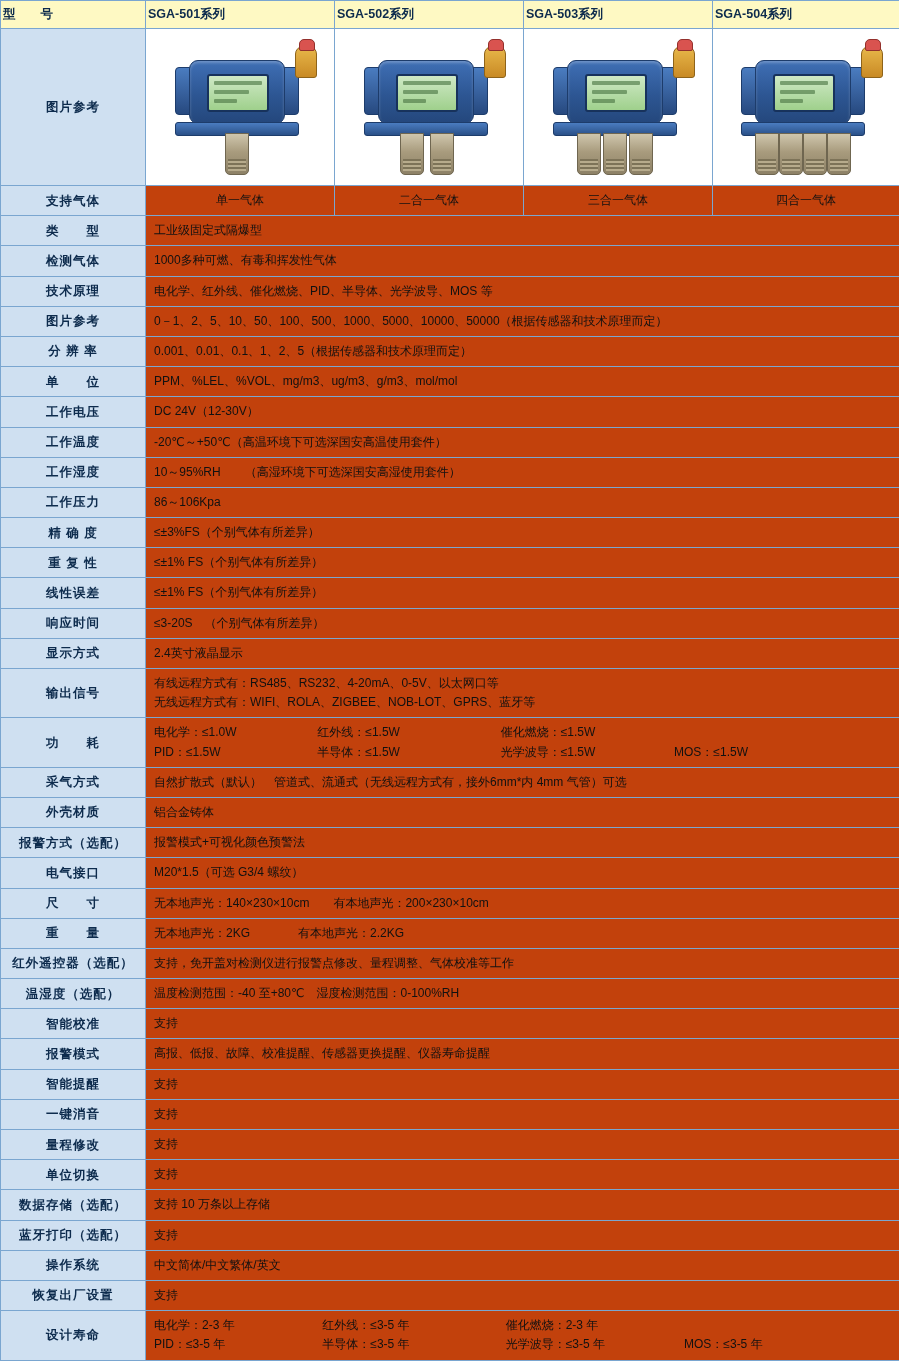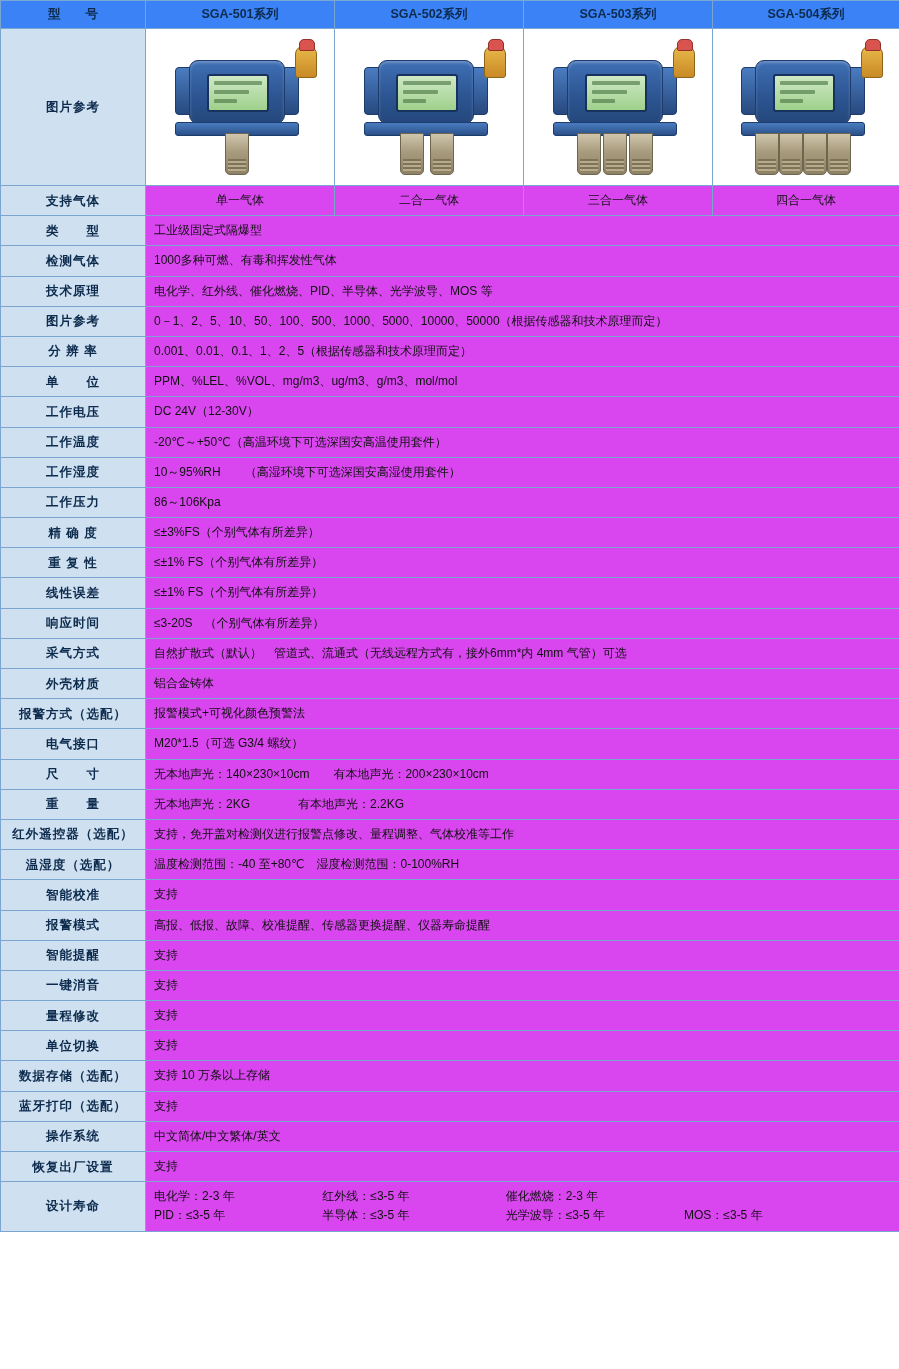--- a/index.html
+++ b/index.html
@@ -24,29 +24,29 @@
     background:#cfe0f1;
     text-align:center;
     font-weight:bold;
     font-size:12.5px;
     color:#0d2b4d;
     letter-spacing:1px;
     padding:4px 2px;
     line-height:1.45;
   }
   td.val{
-    background:#d946ef;
+    background:#c2410c;
     padding:5px 8px;
     font-size:12px;
     line-height:1.6;
     color:#111;
   }
   td.head{
-    background:#3b82f6;
-    text-align:center;
+    background:#fef9c3;
+    text-align:left;
     font-weight:bold;
     color:#0d2b4d;
     font-size:12.5px;
     padding:5px 2px;
   }
   td.center{
     text-align:center;
   }
   .imgcell{
     background:#ffffff;
@@ -281,22 +281,49 @@
         <td class="val" colspan="4">≤±1% FS（个别气体有所差异）</td>
       </tr>
   <tr>
         <td class="label">线性误差</td>
         <td class="val" colspan="4">≤±1% FS（个别气体有所差异）</td>
       </tr>
   <tr>
         <td class="label">响应时间</td>
         <td class="val" colspan="4">≤3-20S　（个别气体有所差异）</td>
       </tr>
-
-
+  <tr>
+        <td class="label">显示方式</td>
+        <td class="val" colspan="4">2.4英寸液晶显示</td>
+      </tr>
+
+  <tr>
+    <td class="label">输出信号</td>
+    <td class="val multi" colspan="4">
+      <span class="line">有线远程方式有：RS485、RS232、4-20mA、0-5V、以太网口等</span>
+      <span class="line">无线远程方式有：WIFI、ROLA、ZIGBEE、NOB-LOT、GPRS、蓝牙等</span>
+    </td>
+  </tr>
+
+  <tr>
+    <td class="label">功　　耗</td>
+    <td class="val multi" colspan="4">
+      <span class="line">
+        <span style="display:inline-block;width:160px">电化学：≤1.0W</span>
+        <span style="display:inline-block;width:180px">红外线：≤1.5W</span>
+        <span style="display:inline-block">催化燃烧：≤1.5W</span>
+      </span>
+      <span class="line">
+        <span style="display:inline-block;width:160px">PID：≤1.5W</span>
+        <span style="display:inline-block;width:180px">半导体：≤1.5W</span>
+        <span style="display:inline-block;width:170px">光学波导：≤1.5W</span>
+        <span style="display:inline-block">MOS：≤1.5W</span>
+      </span>
+    </td>
+  </tr>
 
   <tr>
         <td class="label">采气方式</td>
         <td class="val" colspan="4">自然扩散式（默认）　管道式、流通式（无线远程方式有，接外6mm*内 4mm 气管）可选</td>
       </tr>
   <tr>
         <td class="label">外壳材质</td>
         <td class="val" colspan="4">铝合金铸体</td>
       </tr>
   <tr>

